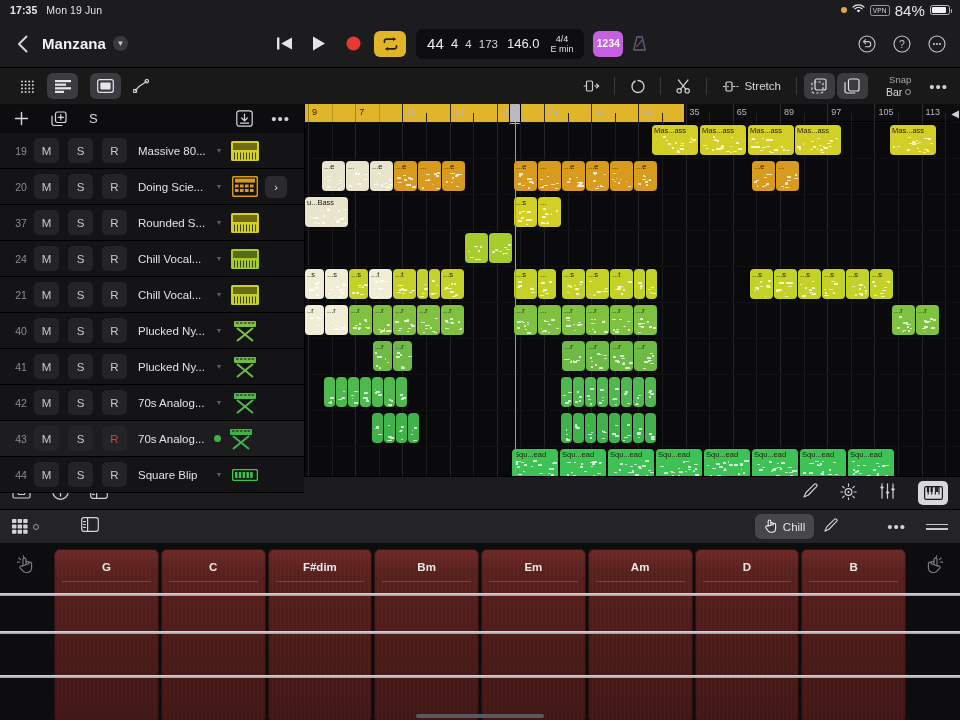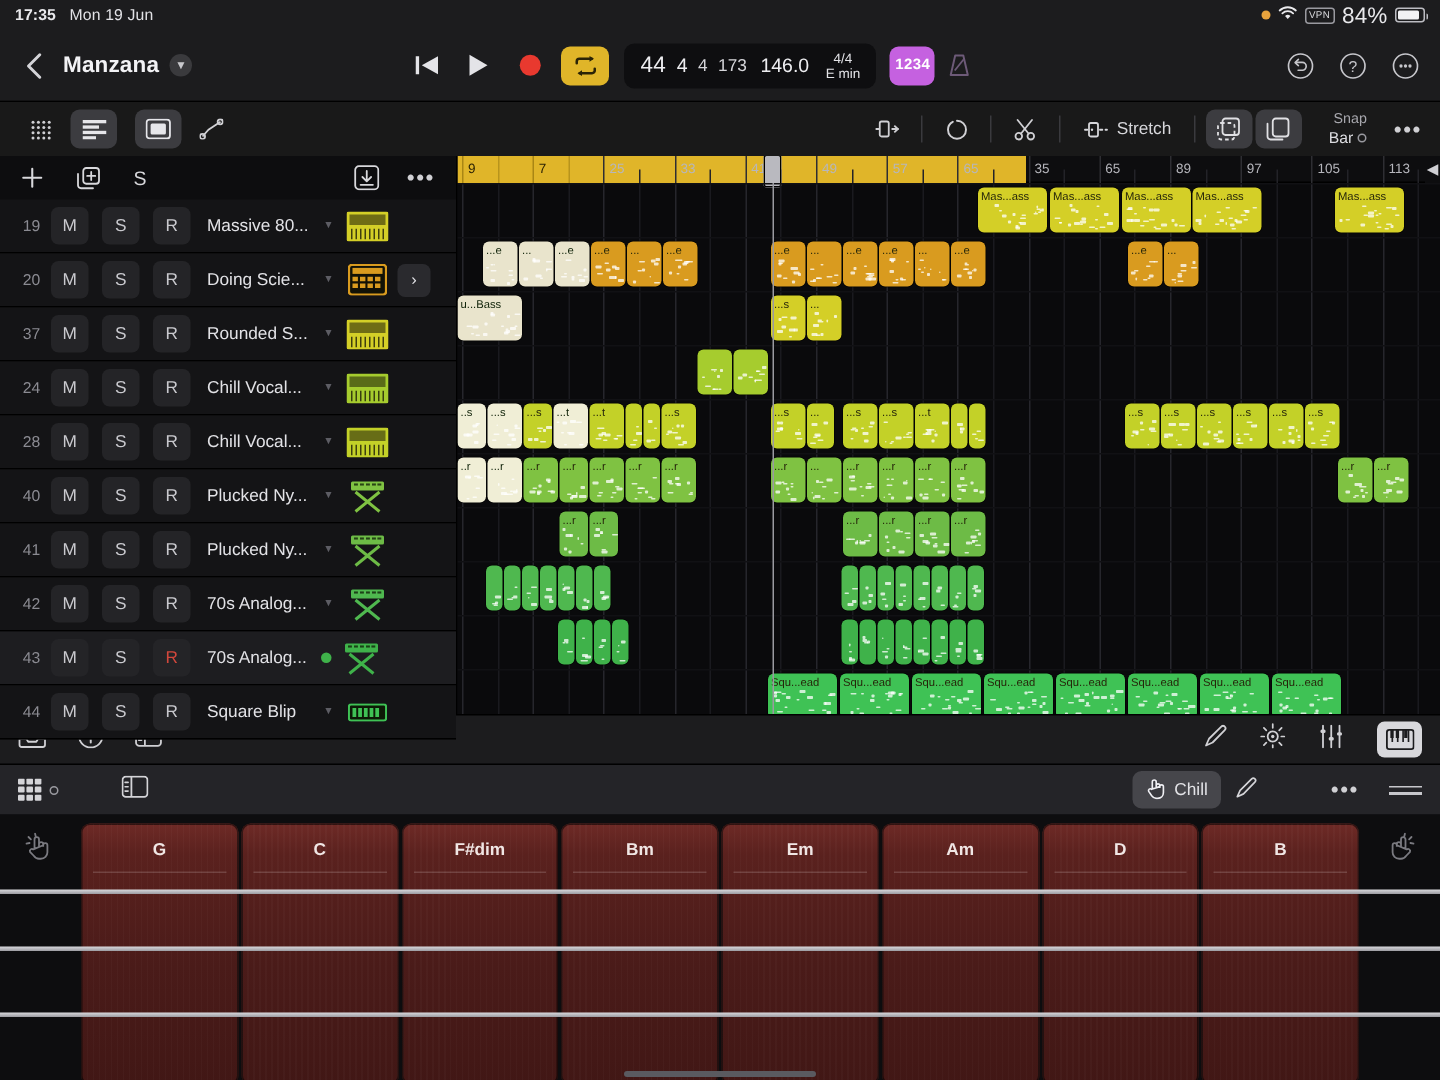--- a/index.html
+++ b/index.html
@@ -547,21 +547,21 @@
                   <rect x="12" y="11.5" width="1" height="7"></rect>
                   <rect x="15" y="11.5" width="1" height="7"></rect>
                   <rect x="18" y="11.5" width="1" height="7"></rect>
                   <rect x="21" y="11.5" width="1" height="7"></rect>
                   <rect x="24" y="11.5" width="1" height="7"></rect>
                 </g>
               </svg>
             </span>
           </div>
           <div class="track-row">
-            <span class="tr-num">28</span>
+            <span class="tr-num">21</span>
             <span class="tr-btn">M</span>
             <span class="tr-btn">S</span>
             <span class="tr-btn">R</span>
             <span class="tr-name">Chill Vocal...</span>
             <span class="tr-caret">▼</span>
             <span class="tr-icon">
               <svg class="ins" width="28" height="20" viewBox="0 0 28 20">
                 <rect x="0" y="0" width="28" height="20" rx="1.5" fill="#c3d128"></rect>
                 <rect x="2" y="2" width="24" height="7" fill="#1c1c08" opacity=".55"></rect>
                 <g fill="#1c1c08" opacity=".8">

